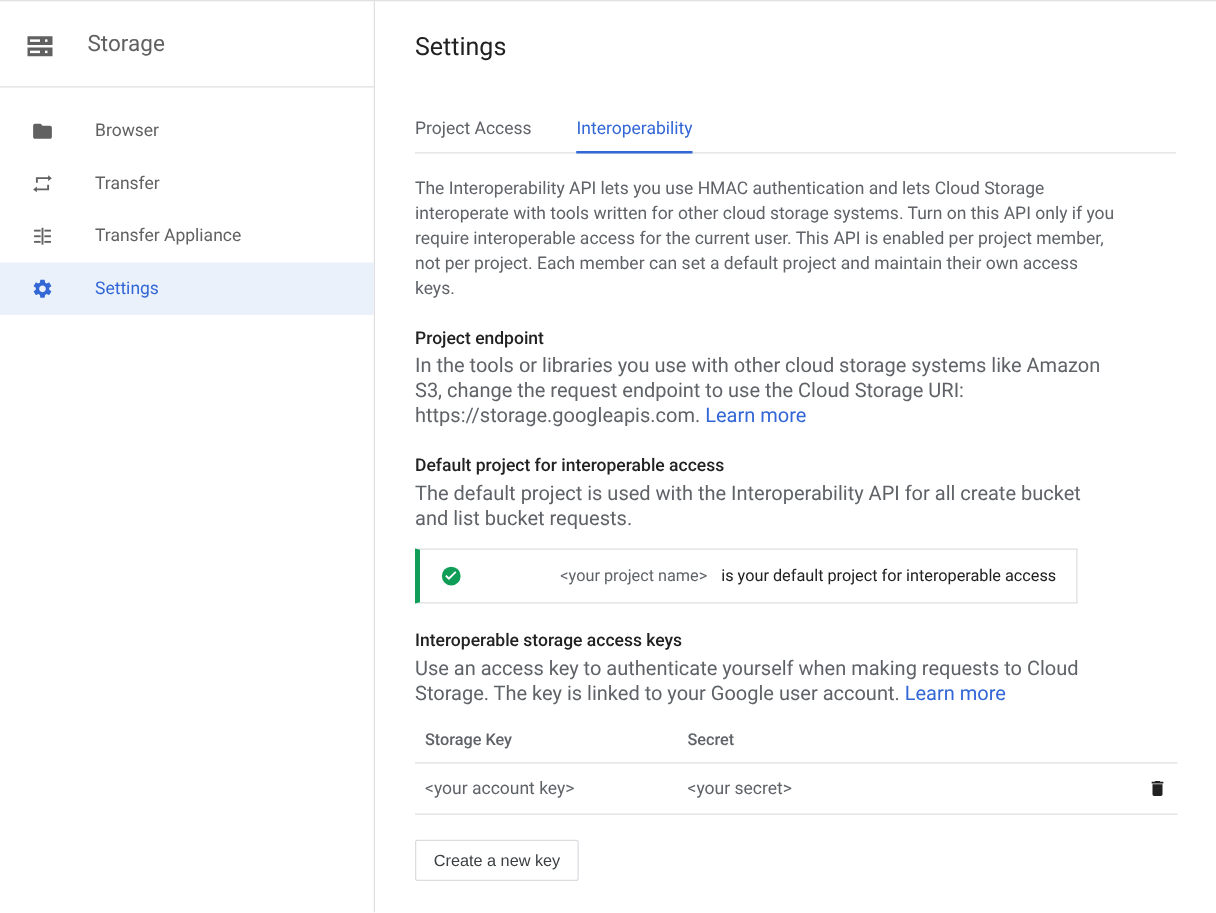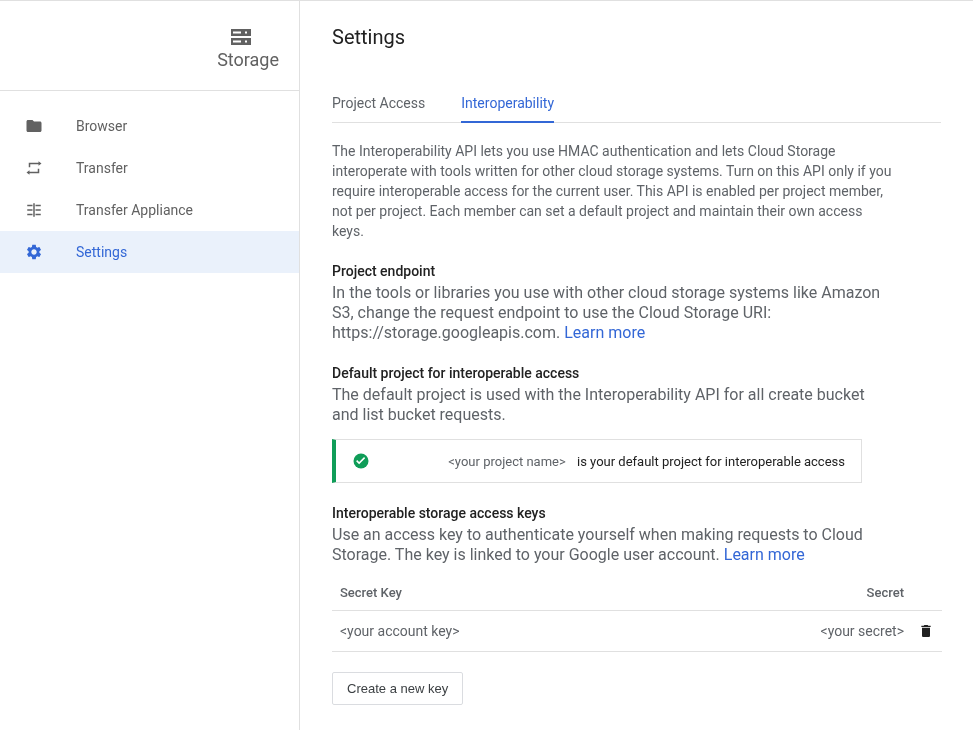--- a/index.html
+++ b/index.html
@@ -1,19 +1,19 @@
 <!DOCTYPE html>
 <html><head>
 <meta charset="utf-8">
 <style>
 * { box-sizing: border-box; margin: 0; padding: 0; }
 body { font-family: Roboto, "Helvetica Neue", Arial, sans-serif; font-size: 13px; color: #212121; background: #fff; }
 .app { display: flex; width: 973px; height: 730px; border-top: 1px solid #e0e0e0; }
 .sidebar { width: 300px; border-right: 1px solid #e0e0e0; }
-.sidebar-header { display: flex; align-items: flex-end; padding: 24px 20px 20px 20px; border-bottom: 1px solid #e0e0e0; flex-direction: column; }
+.sidebar-header { display: flex; align-items: flex-start; padding: 24px 20px 20px 20px; border-bottom: 1px solid #e0e0e0; }
 .sidebar-header .icon { margin-right: 26px; color: #616161; }
 .sidebar-header .title { font-size: 18px; color: #616161; font-weight: 400; }
 .sidebar-nav { padding-top: 14px; }
 .sidebar-item { display: flex; align-items: center; height: 42px; padding: 0 24px; cursor: pointer; color: #616161; }
 .sidebar-item .icon { width: 20px; margin-right: 32px; display: flex; align-items: center; justify-content: center; }
 .sidebar-item .label { font-size: 14px; }
 .sidebar-item.active { background: #eaf1fb; color: #3367d6; }
 .sidebar-item.active .icon { color: #3367d6; }
 .sidebar-item:not(.active) .icon { color: #616161; }
 
@@ -28,21 +28,21 @@
 .link { color: #3367d6; text-decoration: none; cursor: pointer; }
 .section { margin-bottom: 22px; }
 .callout { display: flex; align-items: center; border: 1px solid #e0e0e0; border-left: 4px solid #0f9d58; padding: 12px 16px; margin-top: 14px; max-width: 530px; justify-content: space-between; }
 .callout .check { margin-right: 14px; }
 .callout .text { font-size: 13px; color: #212121; }
 .callout .project { color: #5f6368; margin-right: 8px; }
 .table { width: 610px; margin-top: 10px; }
 .table-header { display: flex; border-bottom: 1px solid #e0e0e0; padding: 10px 8px; color: #5f6368; font-size: 13px; font-weight: 500; }
 .table-row { display: flex; align-items: center; border-bottom: 1px solid #e0e0e0; padding: 12px 8px; font-size: 14px; color: #5f6368; }
 .col-key { width: 210px; }
-.col-secret { flex: 1; text-align: right; }
+.col-secret { flex: 1; }
 .col-actions { width: 30px; display: flex; justify-content: flex-end; }
 .delete-icon { cursor: pointer; color: #212121; }
 .btn { display: inline-block; border: 1px solid #dadce0; background: #fff; padding: 8px 14px; font-size: 13px; color: #3c4043; cursor: pointer; border-radius: 2px; margin-top: 20px; }
 svg { display: block; }
 </style>
 </head>
 <body>
 
 <div class="app">
   <div class="sidebar">
@@ -136,21 +136,21 @@
     </div>
 
     <div class="section">
       <div class="section-h">Interoperable storage access keys</div>
       <div class="section-p">
         <span>Use an access key to authenticate yourself when making requests to Cloud Storage. The key is linked to your Google user account. </span><a class="link">Learn more</a>
       </div>
 
       <div class="table">
         <div class="table-header">
-          <div class="col-key">Secret Key</div>
+          <div class="col-key">Storage Key</div>
           <div class="col-secret">Secret</div>
           <div class="col-actions"></div>
         </div>
         <div class="table-row">
           <div class="col-key">&lt;your account key&gt;</div>
           <div class="col-secret">&lt;your secret&gt;</div>
           <div class="col-actions">
             <span class="delete-icon">
               <svg width="16" height="16" viewBox="0 0 24 24" fill="#212121">
                   <path d="M6 19c0 1.1.9 2 2 2h8c1.1 0 2-.9 2-2V7H6v12zM19 4h-3.5l-1-1h-5l-1 1H5v2h14V4z"></path>

